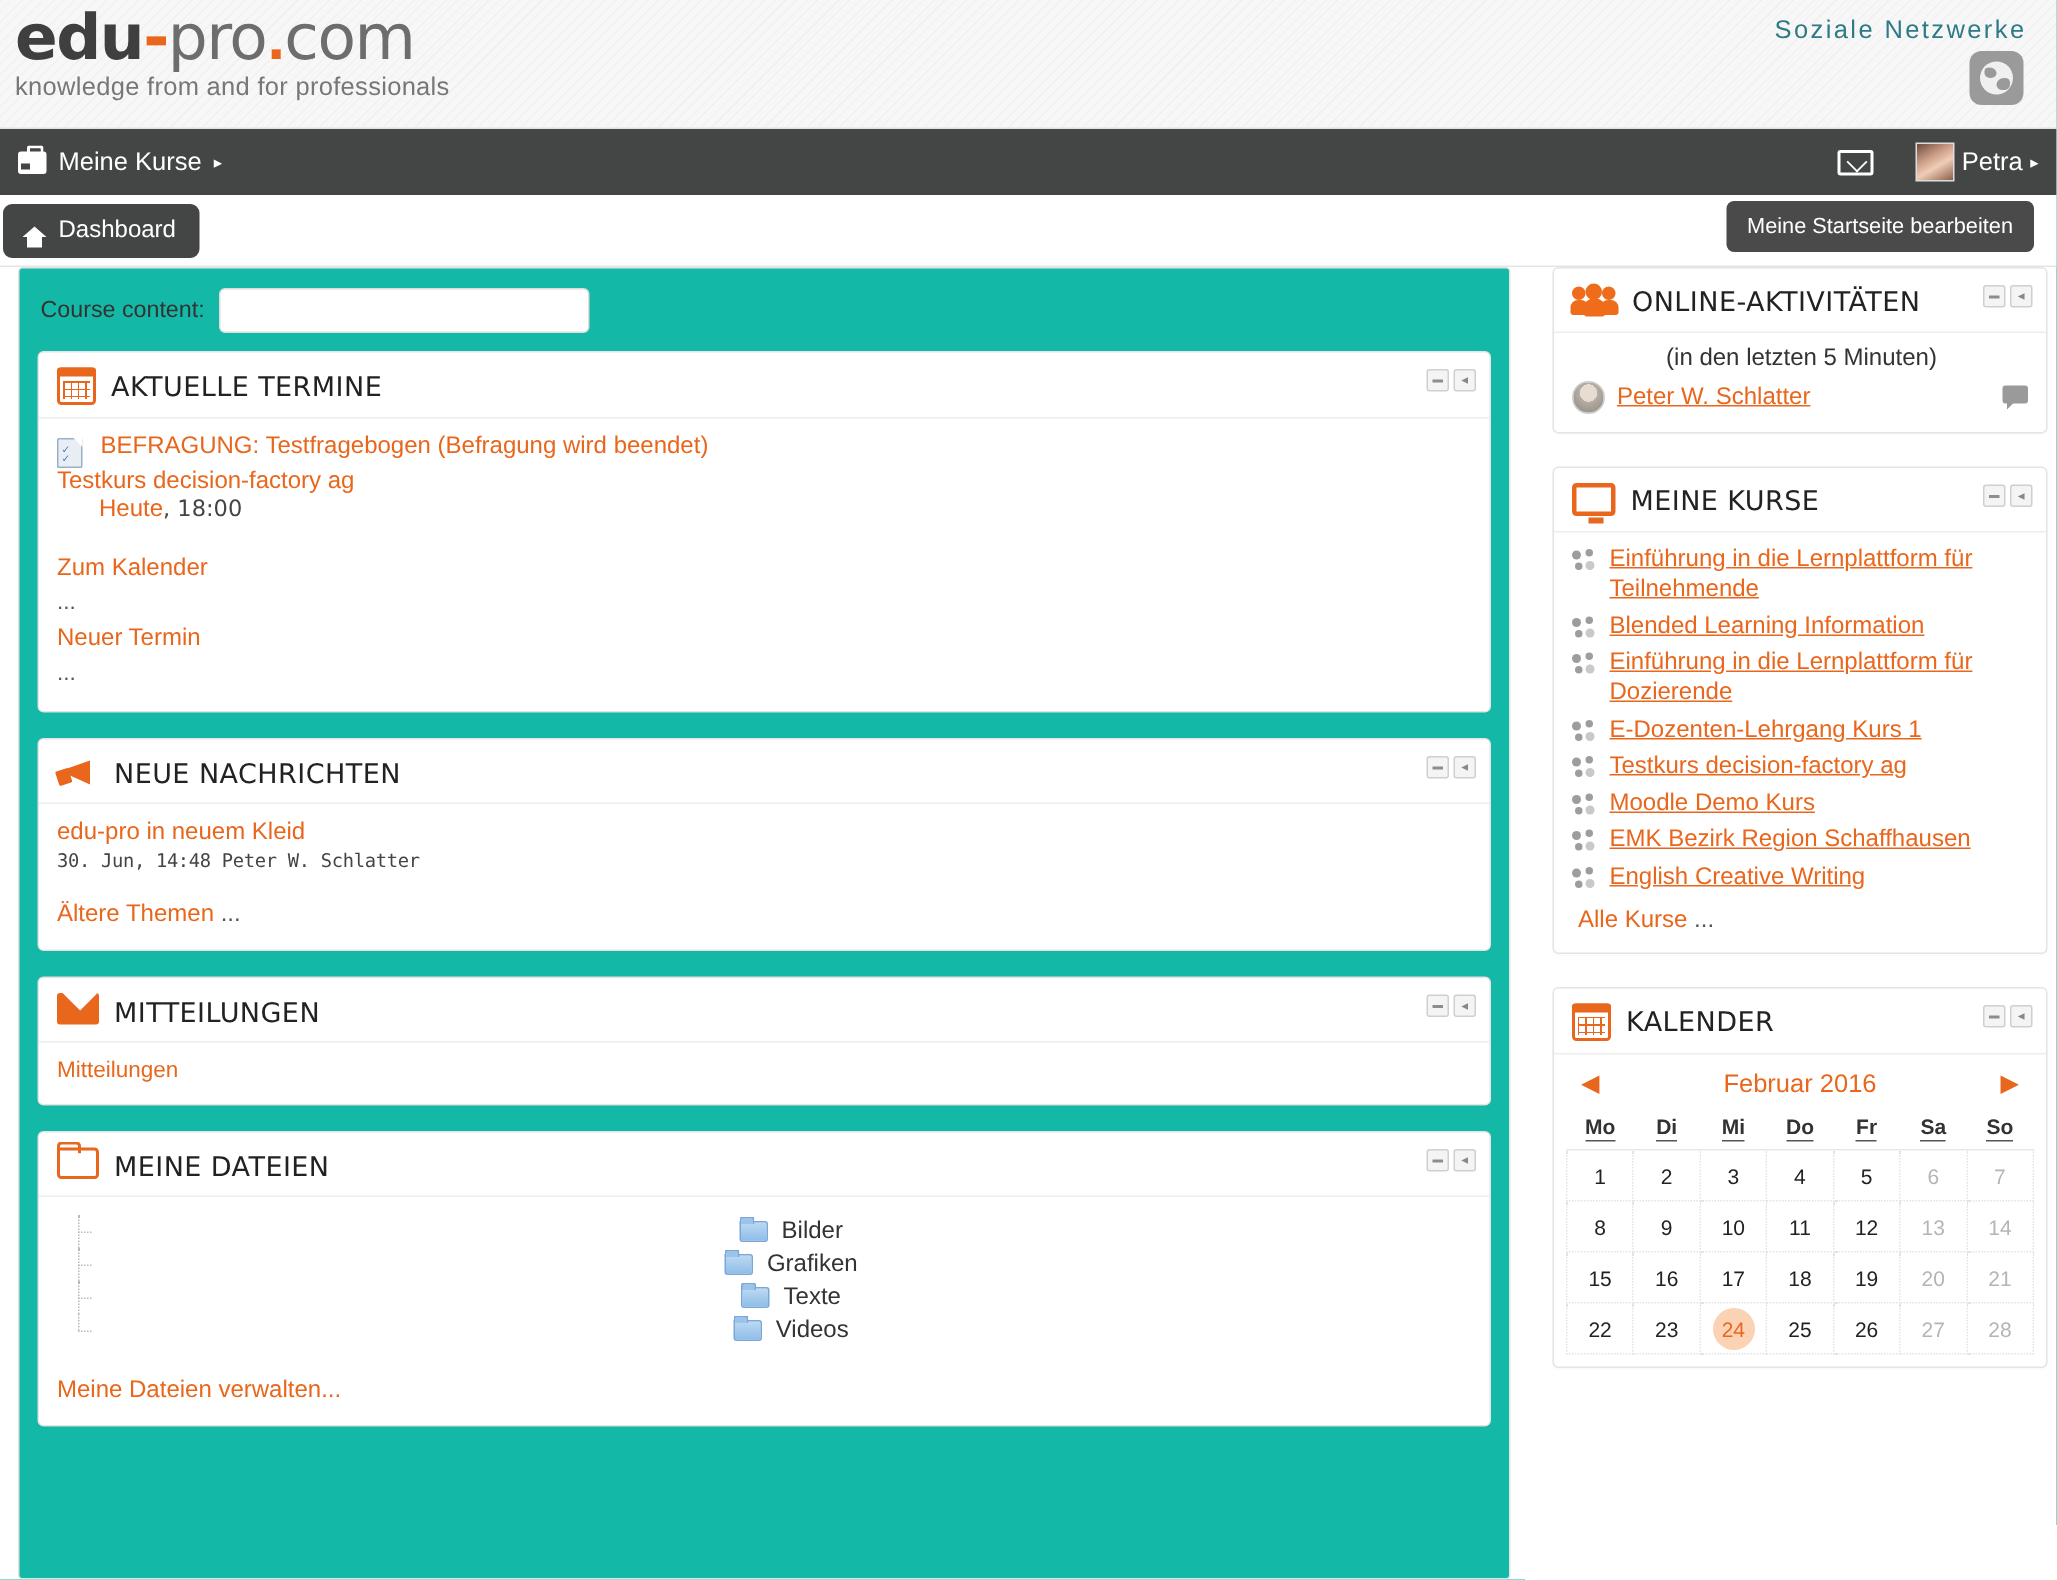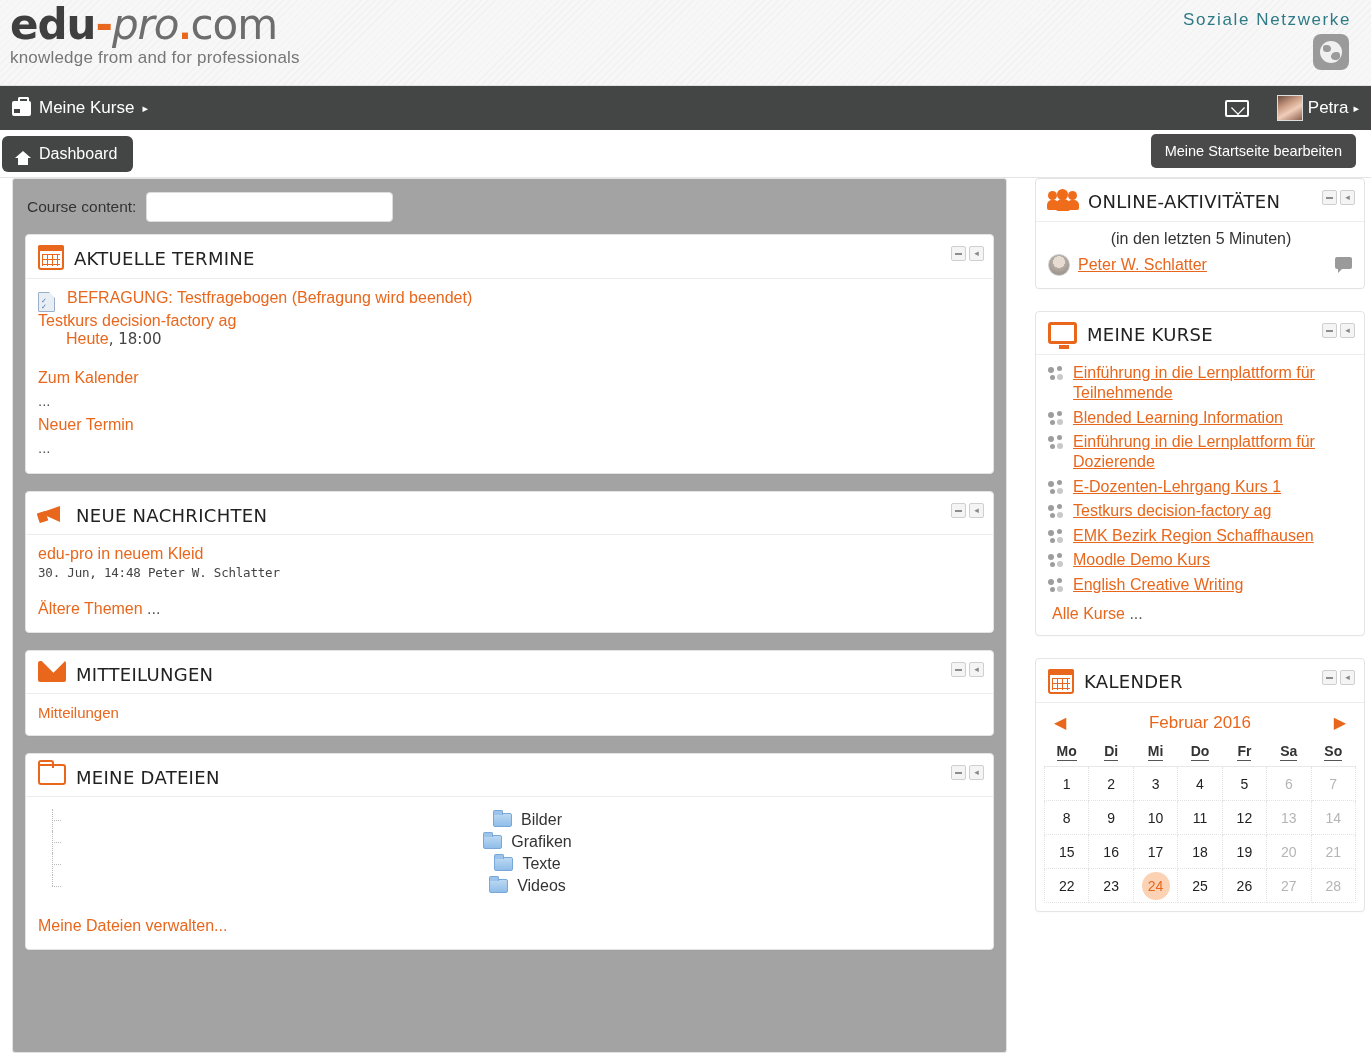--- a/index.html
+++ b/index.html
@@ -24,21 +24,21 @@
       #f7f7f7;
     border-bottom:1px solid #e2e2e2;
   }
   .logo-wrap{ position:absolute; left:10px; top:4px; }
   .logo-main{
     font-size:42px; letter-spacing:-1px; line-height:1;
     font-family:"DejaVu Sans", sans-serif;
   }
   .logo-edu{ font-weight:bold; color:#3f3f3f; }
   .logo-dash{ color:#e8671c; font-weight:bold; }
-  .logo-pro{ color:#6d6d6d; font-weight:400;font-style:italic; }
+  .logo-pro{ color:#6d6d6d; font-weight:400; }
   .logo-sqr{ color:#e8671c; font-weight:bold; font-size:34px;}
   .logo-com{ color:#6d6d6d; font-weight:400; }
   .logo-tag{
     margin-top:2px; text-align:right;
     font-size:17px; color:#777; letter-spacing:0.2px;
   }
   .social-label{
     position:absolute; right:20px; top:10px;
     color:#2e7a86; font-size:17px; letter-spacing:1.6px;
   }
@@ -135,21 +135,21 @@
   .page{
     display:flex; gap:28px;
     padding:0 12px;
     height:calc(1053px - 86px - 44px - 48px);
   }
   .col-main{ width:995px; flex:0 0 995px; }
   .col-side{ width:330px; flex:0 0 330px; }
 
   .main-panel{
     border:1px solid #e3e3e3; border-radius:3px;
-    background:#a3a3a3; padding:10px 12px 14px 12px;
+    background:#14b8a6; padding:10px 12px 14px 12px;
     height:100%;
   }
 
   .course-content-row{
     display:flex; align-items:center; gap:10px;
     padding:3px 0 12px 2px;
   }
   .course-content-row label{ font-size:15.5px; color:#333; }
   .cc-input{
     width:247px; height:30px;
@@ -634,30 +634,30 @@
               </span>
             <a class="course-link" href="#">Testkurs decision-factory ag</a>
           </li>
           <li class="course-li">
             <span class="ic-cluster">
                 <i class="d1"></i>
                 <i class="d2"></i>
                 <i class="d3"></i>
                 <i class="d4"></i>
               </span>
-            <a class="course-link" href="#">EMK Bezirk Region Schaffhausen</a>
+            <a class="course-link" href="#">Moodle Demo Kurs</a>
           </li>
           <li class="course-li">
             <span class="ic-cluster">
                 <i class="d1"></i>
                 <i class="d2"></i>
                 <i class="d3"></i>
                 <i class="d4"></i>
               </span>
-            <a class="course-link" href="#">Moodle Demo Kurs</a>
+            <a class="course-link" href="#">EMK Bezirk Region Schaffhausen</a>
           </li>
           <li class="course-li">
             <span class="ic-cluster">
                 <i class="d1"></i>
                 <i class="d2"></i>
                 <i class="d3"></i>
                 <i class="d4"></i>
               </span>
             <a class="course-link" href="#">English Creative Writing</a>
           </li>

